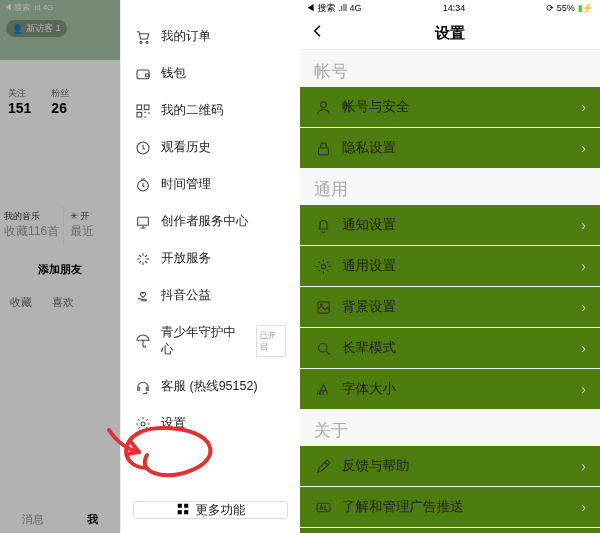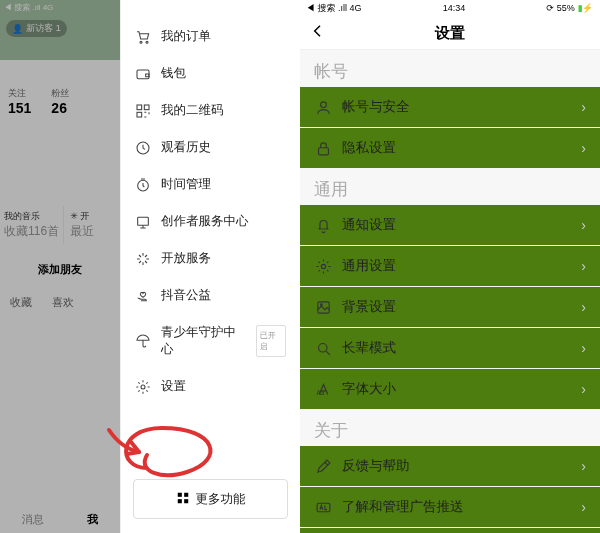--- a/index.html
+++ b/index.html
@@ -49,21 +49,21 @@
   .mid .item {
     display:flex; align-items:center; gap:10px;
     padding: 10px 14px; font-size: 12.5px; color:#222;
   }
   .mid .item .ico { width:16px; height:16px; display:flex; align-items:center; justify-content:center; color:#555; }
   .mid .item .ico svg { width:16px; height:16px; stroke:#444; stroke-width:1.6; fill:none; }
   .mid .item .badge {
     font-size:8px; color:#999; border:1px solid #ddd; padding:4px 3px; border-radius:2px; margin-left:4px;
   }
   .mid .morebtn {
-    margin: 8px 12px 14px; height:40px; border:1px solid #ddd; border-radius:4px;
+    margin: 8px 12px 14px; height:18px; border:1px solid #ddd; border-radius:4px;
     display:flex; align-items:center; justify-content:center; gap:6px;
     font-size:12.5px; color:#222;
   }
   
   .annot { position:absolute; pointer-events:none; }
   .annot svg { overflow:visible; }
   
   .right {
     width: 300px; height:533px; background:#f7f7f7;
     display:flex; flex-direction:column; position:relative;
@@ -203,20 +203,28 @@
         <span>抖音公益</span>
       </div>
       <div class="item">
         <span class="ico">
           <svg viewBox="0 0 24 24">
             <use href="#i-umbrella"></use>
           </svg>
         </span>
         <span>青少年守护中心</span>
         <span class="badge">已开启</span>
+      </div>
+      <div class="item">
+        <span class="ico">
+          <svg viewBox="0 0 24 24">
+            <use href="#i-headset"></use>
+          </svg>
+        </span>
+        <span>客服 (热线95152)</span>
       </div>
       <div class="item">
         <span class="ico">
           <svg viewBox="0 0 24 24">
             <use href="#i-gear"></use>
           </svg>
         </span>
         <span>设置</span>
       </div>
     </div>

